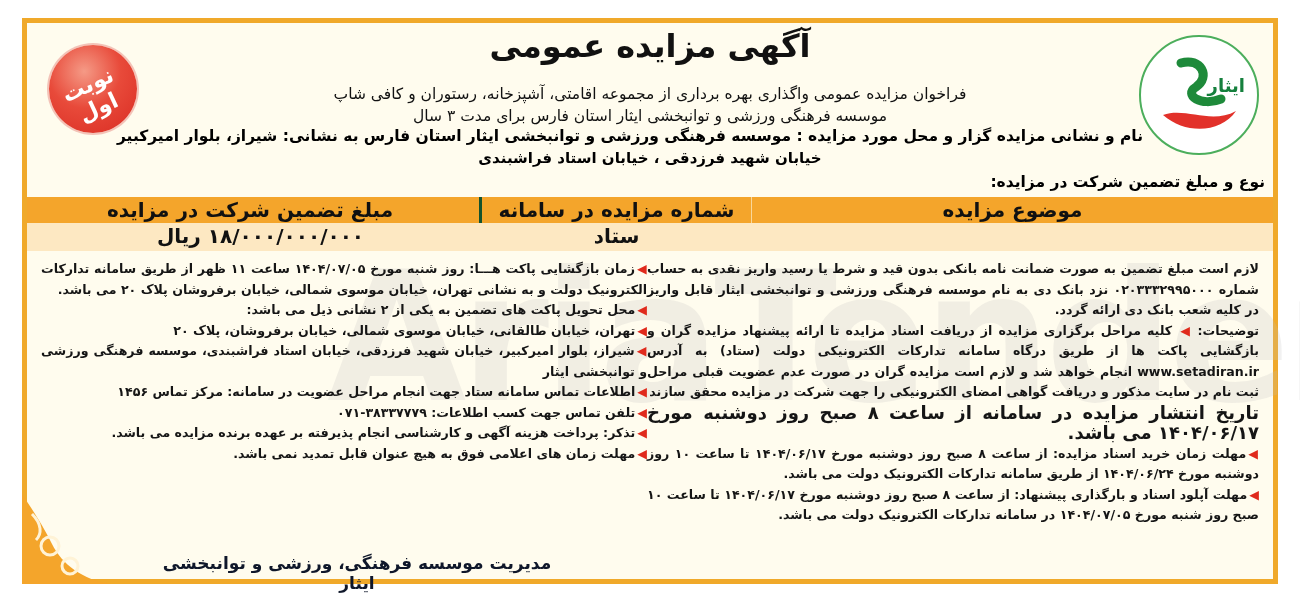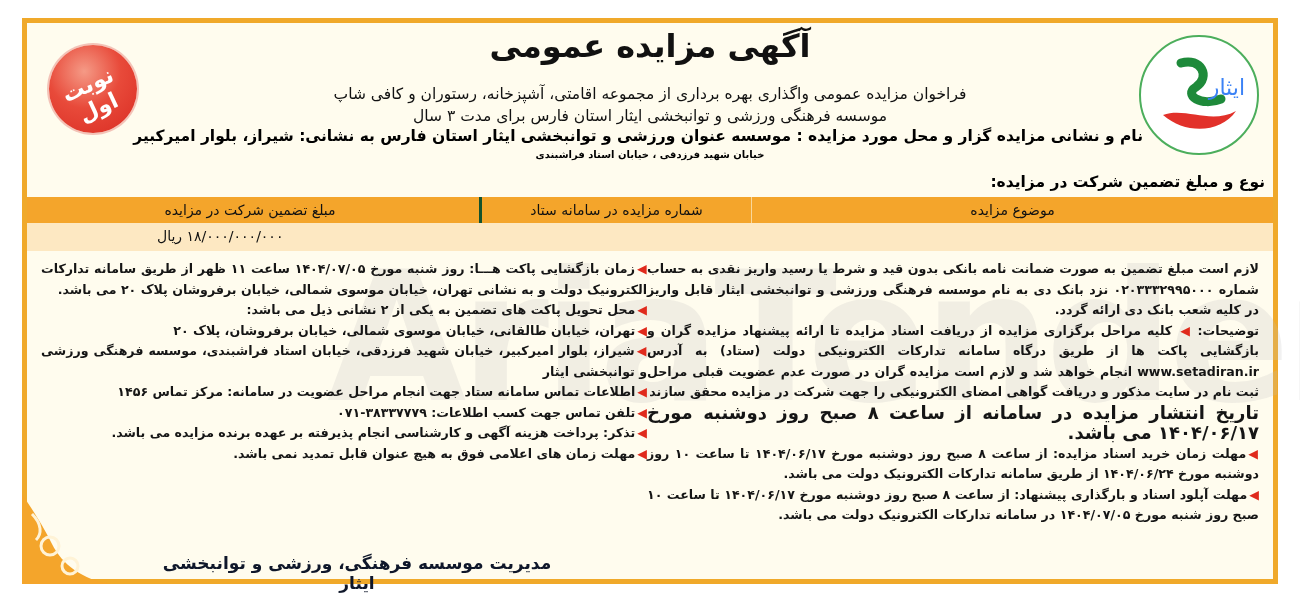--- a/index.html
+++ b/index.html
@@ -9,43 +9,43 @@
   }
   .frame {
     position: absolute; left: 22px; top: 18px; width: 1256px; height: 566px;
     border: 5px solid #f0a92a; background: #fffcee; box-sizing: border-box;
   }
   .logo {
     position: absolute; right: 14px; top: 12px; width: 116px; height: 116px;
     border: 2px solid #4cae5c; border-radius: 50%; background: #fff;
   }
   .logo svg { position: absolute; left: 0; top: 0; }
-  .logo-text { position: absolute; right: 12px; top: 38px; font-size: 22px; font-weight: normal; color: #3b82f6; }
+  .logo-text { position: absolute; right: 12px; top: 38px; font-size: 18px; font-weight: bold; color: #15803d; }
   .badge {
     position: absolute; left: 22px; top: 22px; width: 88px; height: 88px; border-radius: 50%;
     background: radial-gradient(circle at 40% 30%, #f59a86 0%, #e84a3a 45%, #d92b22 100%);
     box-shadow: 0 0 0 2px #f3c3b8;
   }
   .badge span { position: absolute; left: 0; right: 0; top: 26px; text-align: center; color: #fff; font-size: 22px; font-weight: bold; transform: rotate(-25deg); }
   .title {
     position: absolute; left: 0; right: 0; top: 4px; text-align: center;
     font-size: 32px; font-weight: bold; color: #111;
   }
   .subhead { position: absolute; left: 150px; right: 150px; text-align: center; font-size: 15.5px; font-weight: normal; color: #111; line-height: 22px; }
   .sub1 { top: 60px; }
   .sub2 { top: 82px; }
   .addr-line1 { position: absolute; right: 130px; top: 104px; font-size: 15.5px; font-weight: bold; direction: rtl; }
-  .addr-line2 { position: absolute; left: 0; right: 0; top: 126px; text-align: center; font-size: 10px; font-weight: bold; }
+  .addr-line2 { position: absolute; left: 0; right: 0; top: 126px; text-align: center; font-size: 15px; font-weight: bold; }
   .guarantee-label { position: absolute; right: 8px; top: 150px; font-size: 15.5px; font-weight: bold; direction: rtl; }
 
   .table { position: absolute; left: 0; right: 0; top: 174px; }
   .thead, .trow { display: flex; flex-direction: row-reverse; }
   .thead { background: #f4a52b; height: 26px; }
   .trow { background: #fde8c2; height: 28px; }
-  .cell { box-sizing: border-box; text-align: center; font-weight: normal; font-size: 14px; line-height: 26px; direction: rtl; color: #111; }
+  .cell { box-sizing: border-box; text-align: center; font-weight: bold; font-size: 20px; line-height: 26px; direction: rtl; color: #111; }
   .c1 { width: 522px; border-left: 1px solid #f9d79a; }
   .c2 { width: 272px; border-left: 3px solid #14532d; margin-left: 6px; }
   .c3 { flex: 1; }
   .trow .c1 { text-align: right; padding-right: 12px; }
   .trow .c3 { text-align: left; padding-left: 114px; margin-left: 16px; }
 
   .col { position: absolute; top: 236px; direction: rtl; font-size: 12.6px; font-weight: bold; line-height: 20.5px; color: #151515; text-align: justify; }
   .col-right { right: 14px; width: 612px; }
   .col-left { left: 14px; width: 606px; }
   .col p { margin: 0; }
@@ -69,21 +69,21 @@
     <svg width="116" height="116" viewBox="0 0 116 116">
       <path d="M40 26 C60 20 70 40 55 50 C42 58 60 70 80 62" stroke="#1e8a3a" stroke-width="9" fill="none" stroke-linecap="round"></path>
       <path d="M22 78 C45 70 70 88 95 74 C80 96 45 98 22 78 Z" fill="#e2312a"></path>
     </svg>
     <span class="logo-text">ایثار</span>
   </div>
 
   <div class="title">آگهی مزایده عمومی</div>
   <div class="subhead sub1">فراخوان مزایده عمومی واگذاری بهره برداری از مجموعه اقامتی، آشپزخانه، رستوران و کافی شاپ</div>
   <div class="subhead sub2">موسسه فرهنگی ورزشی و توانبخشی ایثار استان فارس برای مدت ۳ سال</div>
-  <div class="addr-line1">نام و نشانی مزایده گزار و محل مورد مزایده : موسسه عنوان ورزشی و توانبخشی ایثار استان فارس به نشانی: شیراز، بلوار امیرکبیر</div>
+  <div class="addr-line1">نام و نشانی مزایده گزار و محل مورد مزایده : موسسه فرهنگی ورزشی و توانبخشی ایثار استان فارس به نشانی: شیراز، بلوار امیرکبیر</div>
   <div class="addr-line2">خیابان شهید فرزدقی ، خیابان استاد فراشبندی</div>
   <div class="guarantee-label">نوع و مبلغ تضمین شرکت در مزایده:</div>
 
   <div class="table">
     <div class="thead">
       <div class="cell c1">موضوع مزایده</div>
       <div class="cell c2">شماره مزایده در سامانه ستاد</div>
       <div class="cell c3">مبلغ تضمین شرکت در مزایده</div>
     </div>
     <div class="trow">

